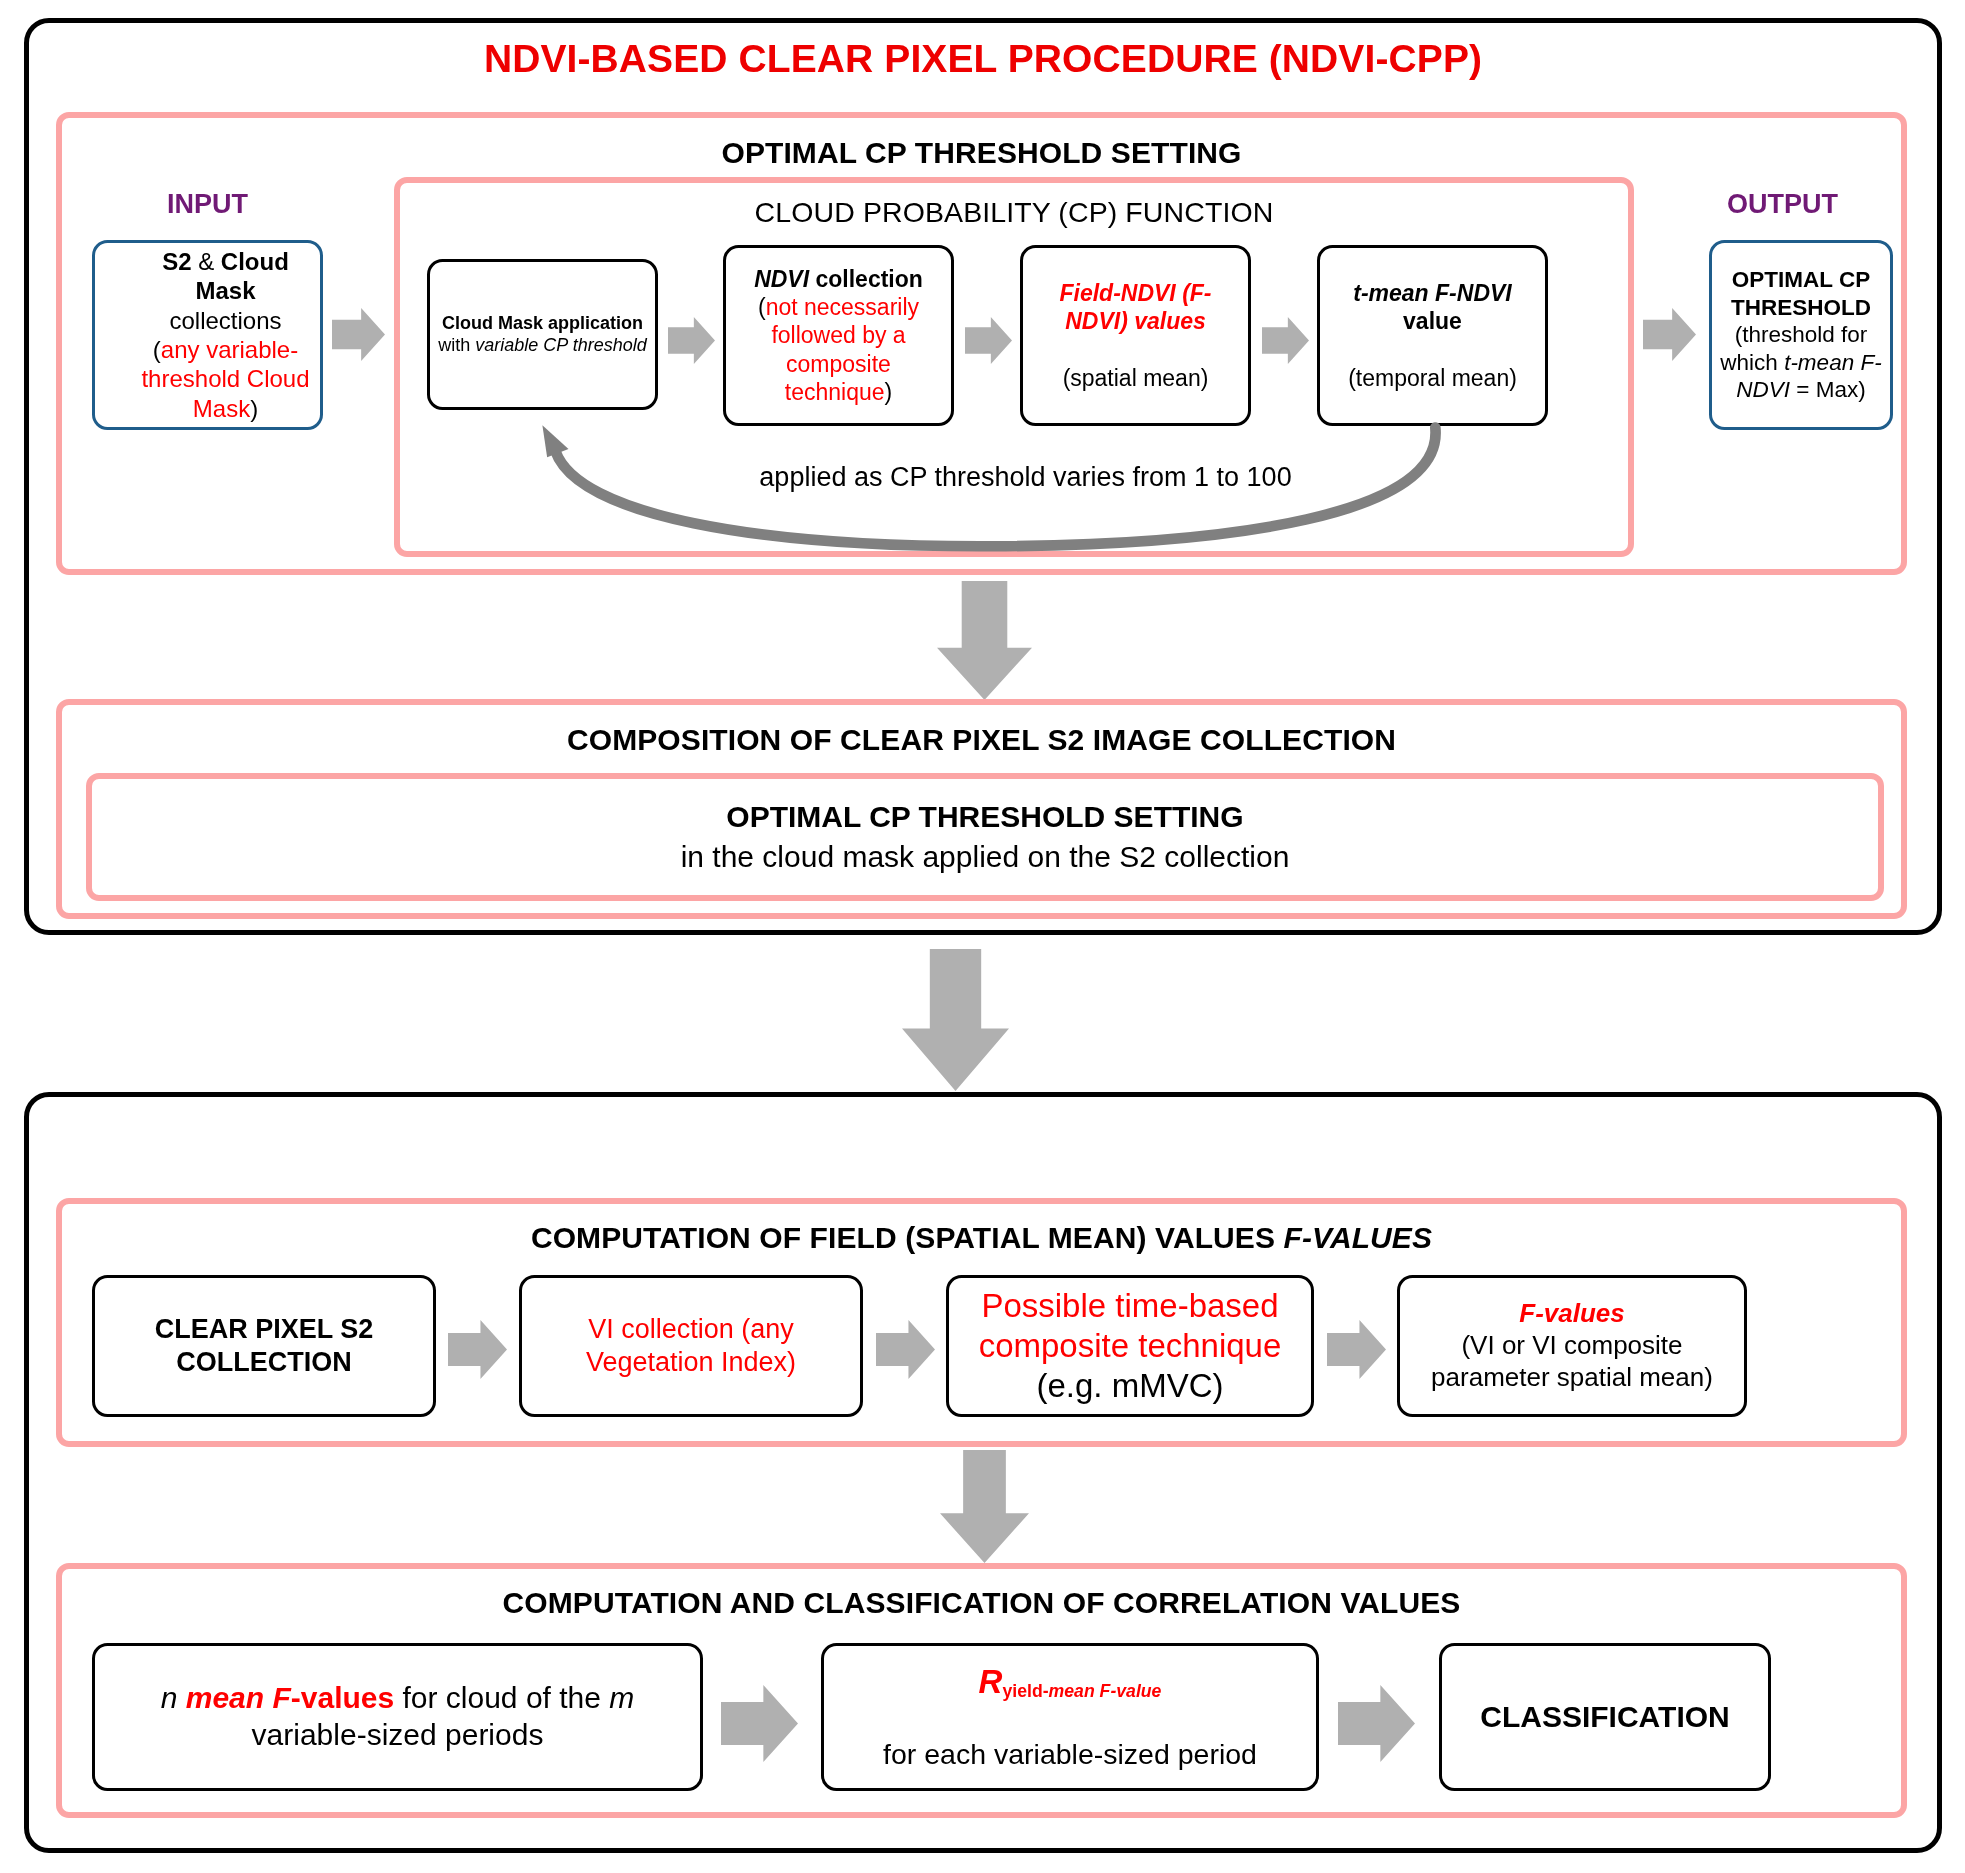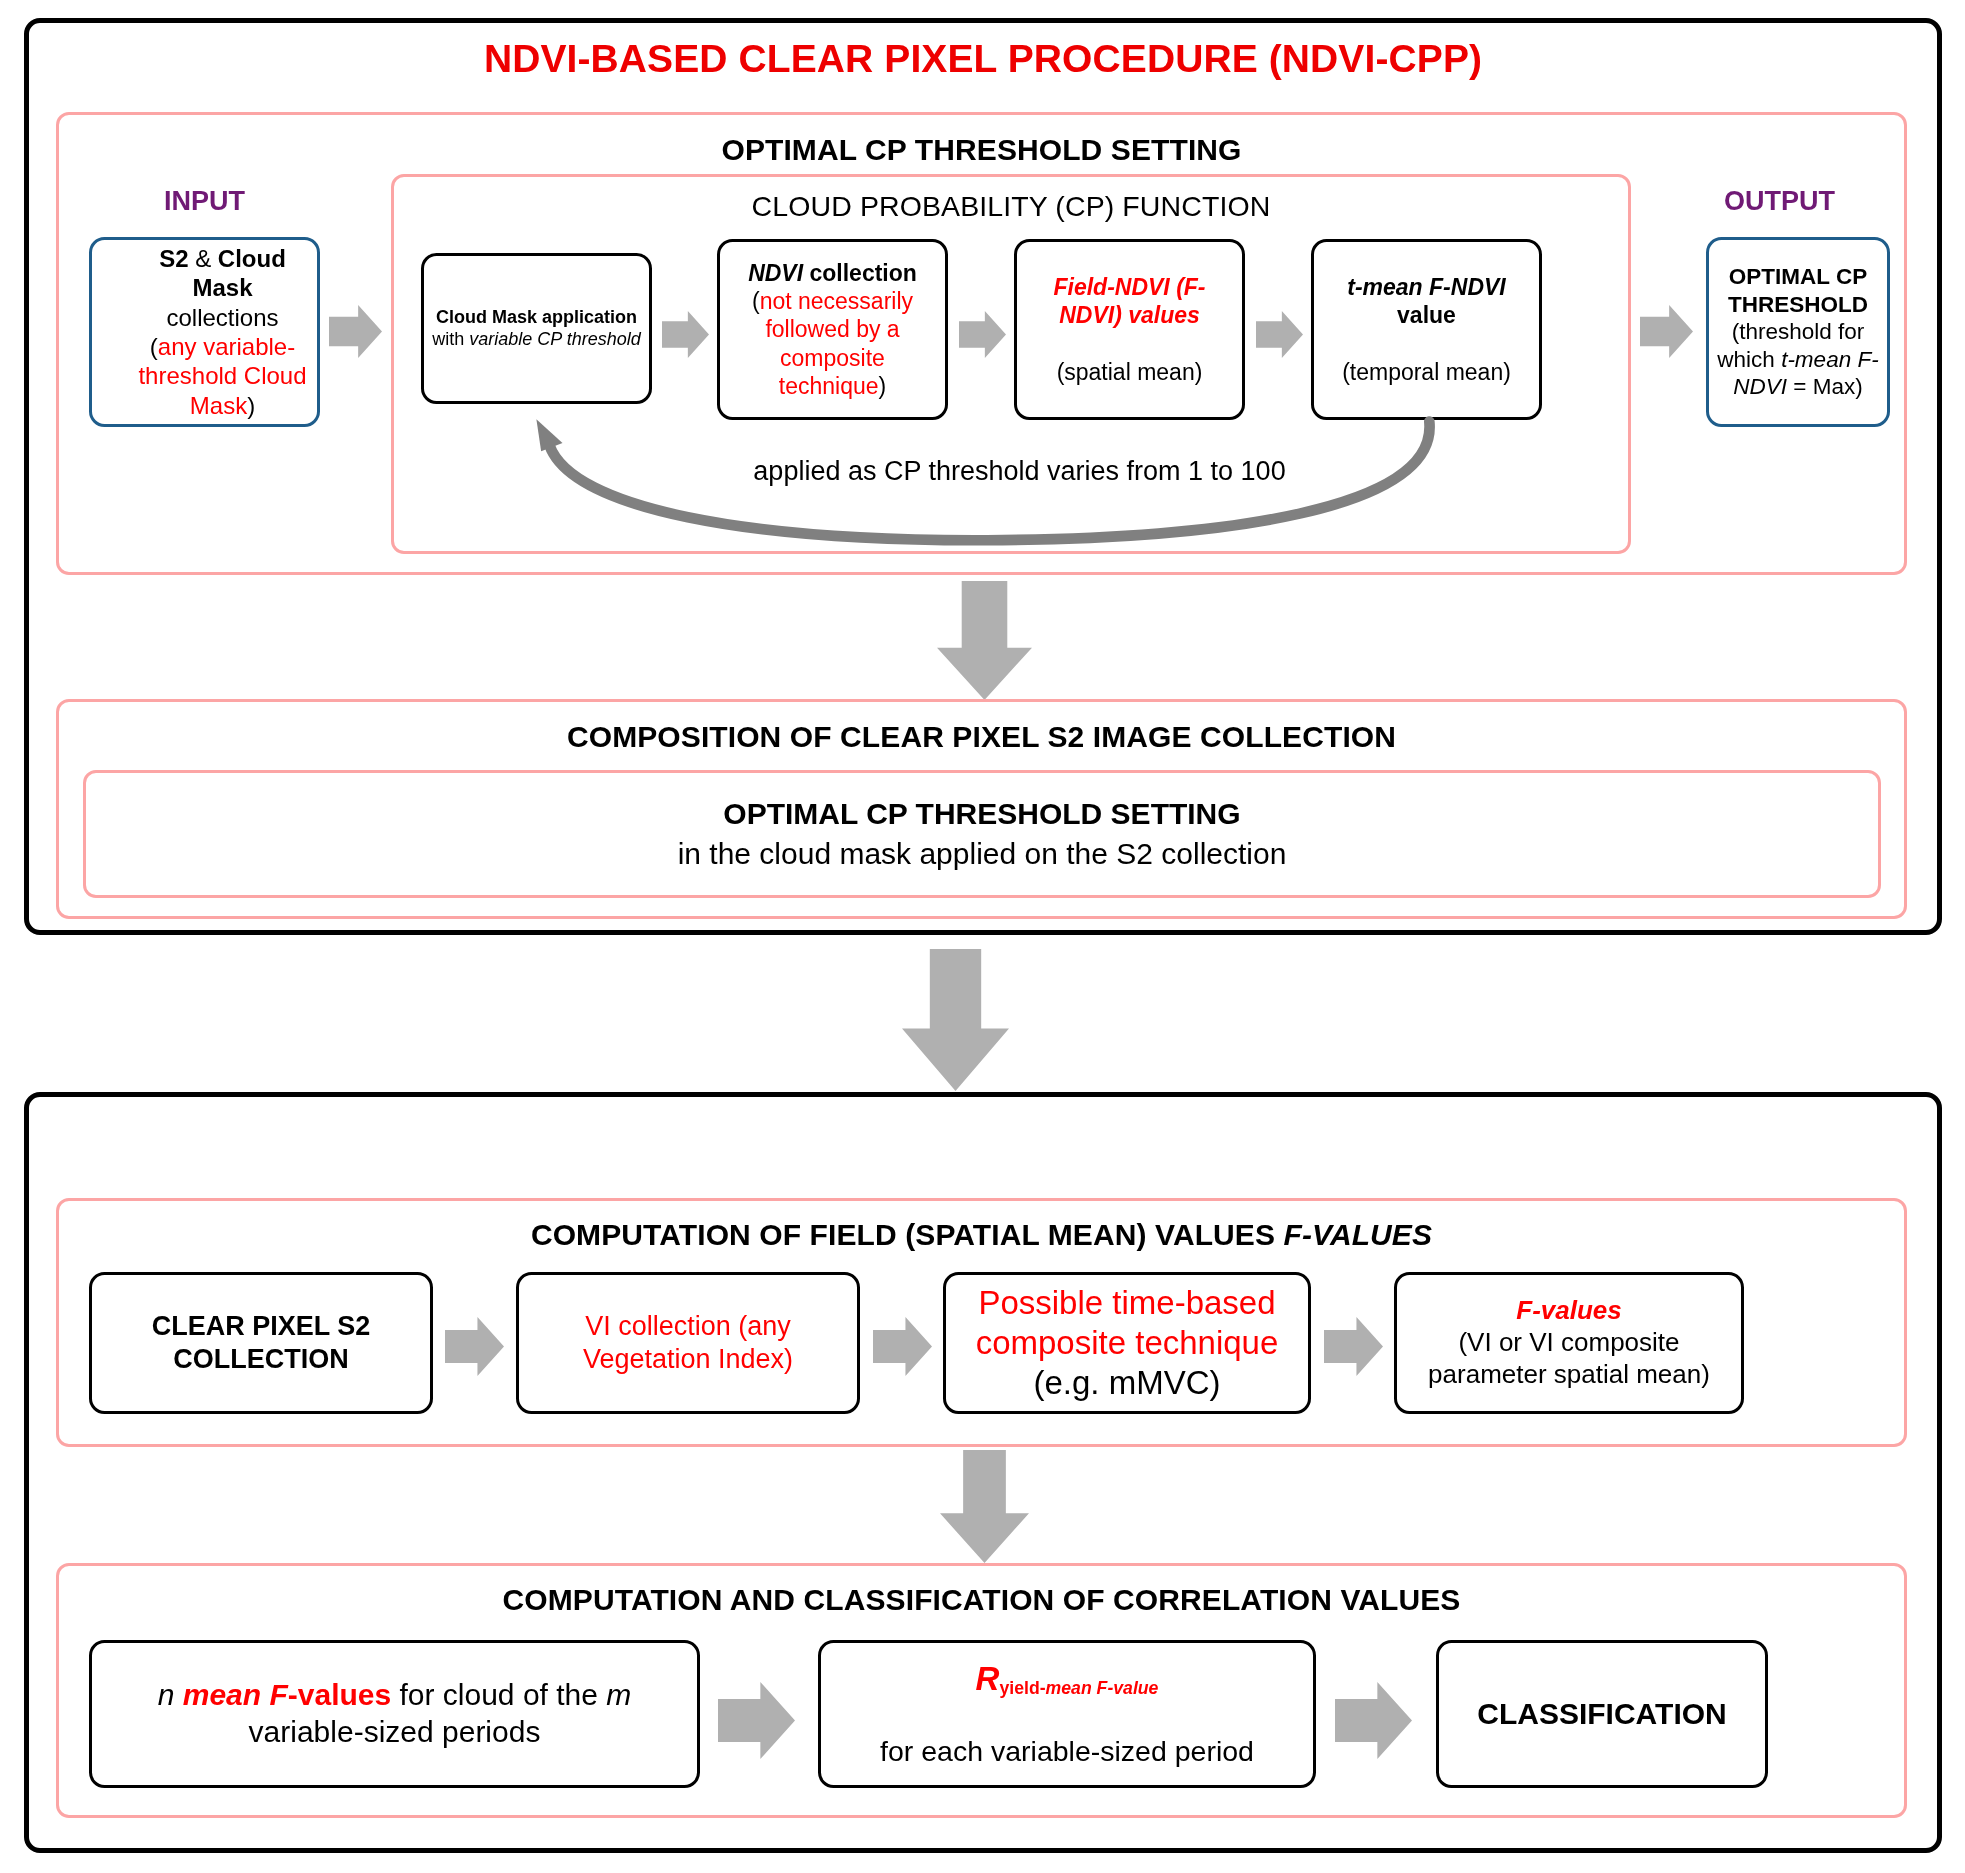--- a/index.html
+++ b/index.html
@@ -9,40 +9,40 @@
     font-family:"Liberation Sans", sans-serif;
     color:#000;
     position:relative;
     overflow:hidden;
   }
 
   
   .panel {
     position:absolute;
     border:5.3px solid #000;
-    border-radius:16px;
+    border-radius:25px;
     background:#fff;
   }
   #panel-top  { left:24px;  top:18px;   width:1918px; height:917px; }
   #panel-bot  { left:24px;  top:1092px; width:1918px; height:761px; }
 
   
   .section-title {
     text-align:center;
     color:#ee0000;
     font-weight:bold;
     letter-spacing:0.1px;
   }
   #title-ndvi { font-size:39px; margin-top:14.2px; }
   #title-yield{ font-size:39px; margin-top:24px; }
 
   
   .inner {
     position:absolute;
-    border:3px solid #fca5a5;
+    border:6px solid #fca5a5;
     border-radius:13px;
     background:#fff;
   }
 
   .inner-head {
     text-align:center;
     font-weight:bold;
     font-size:30px;
     letter-spacing:0.1px;
   }

